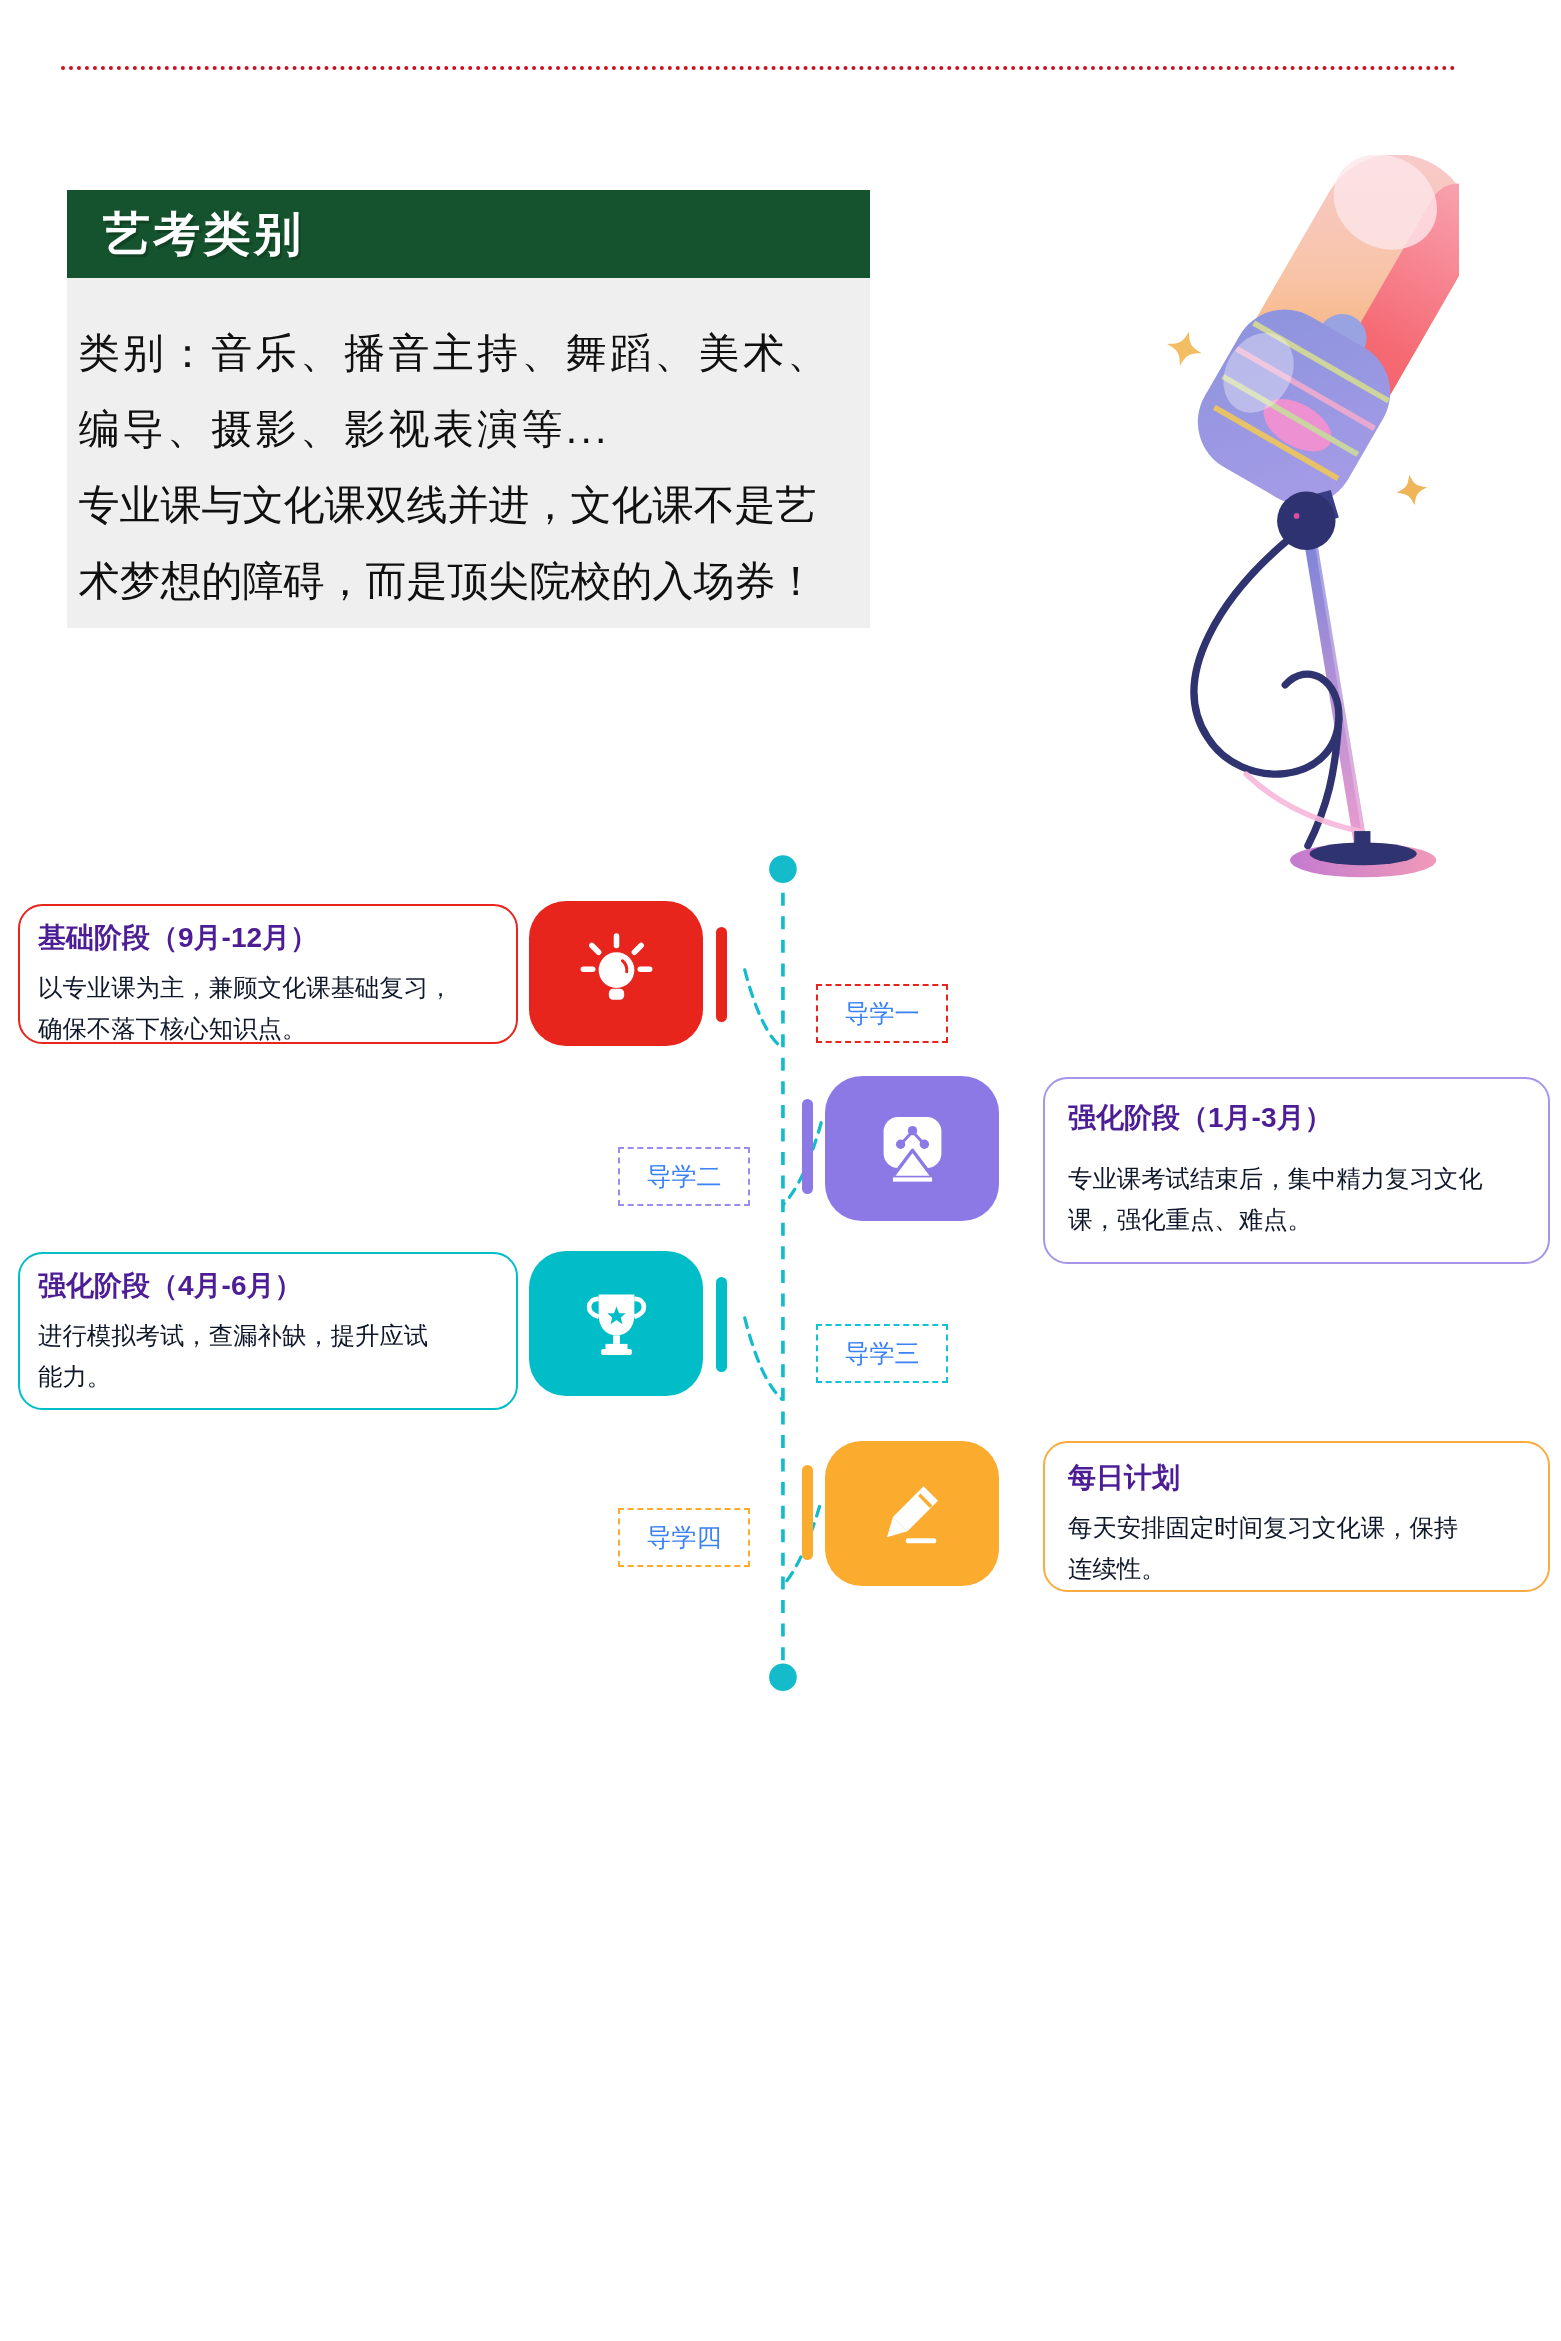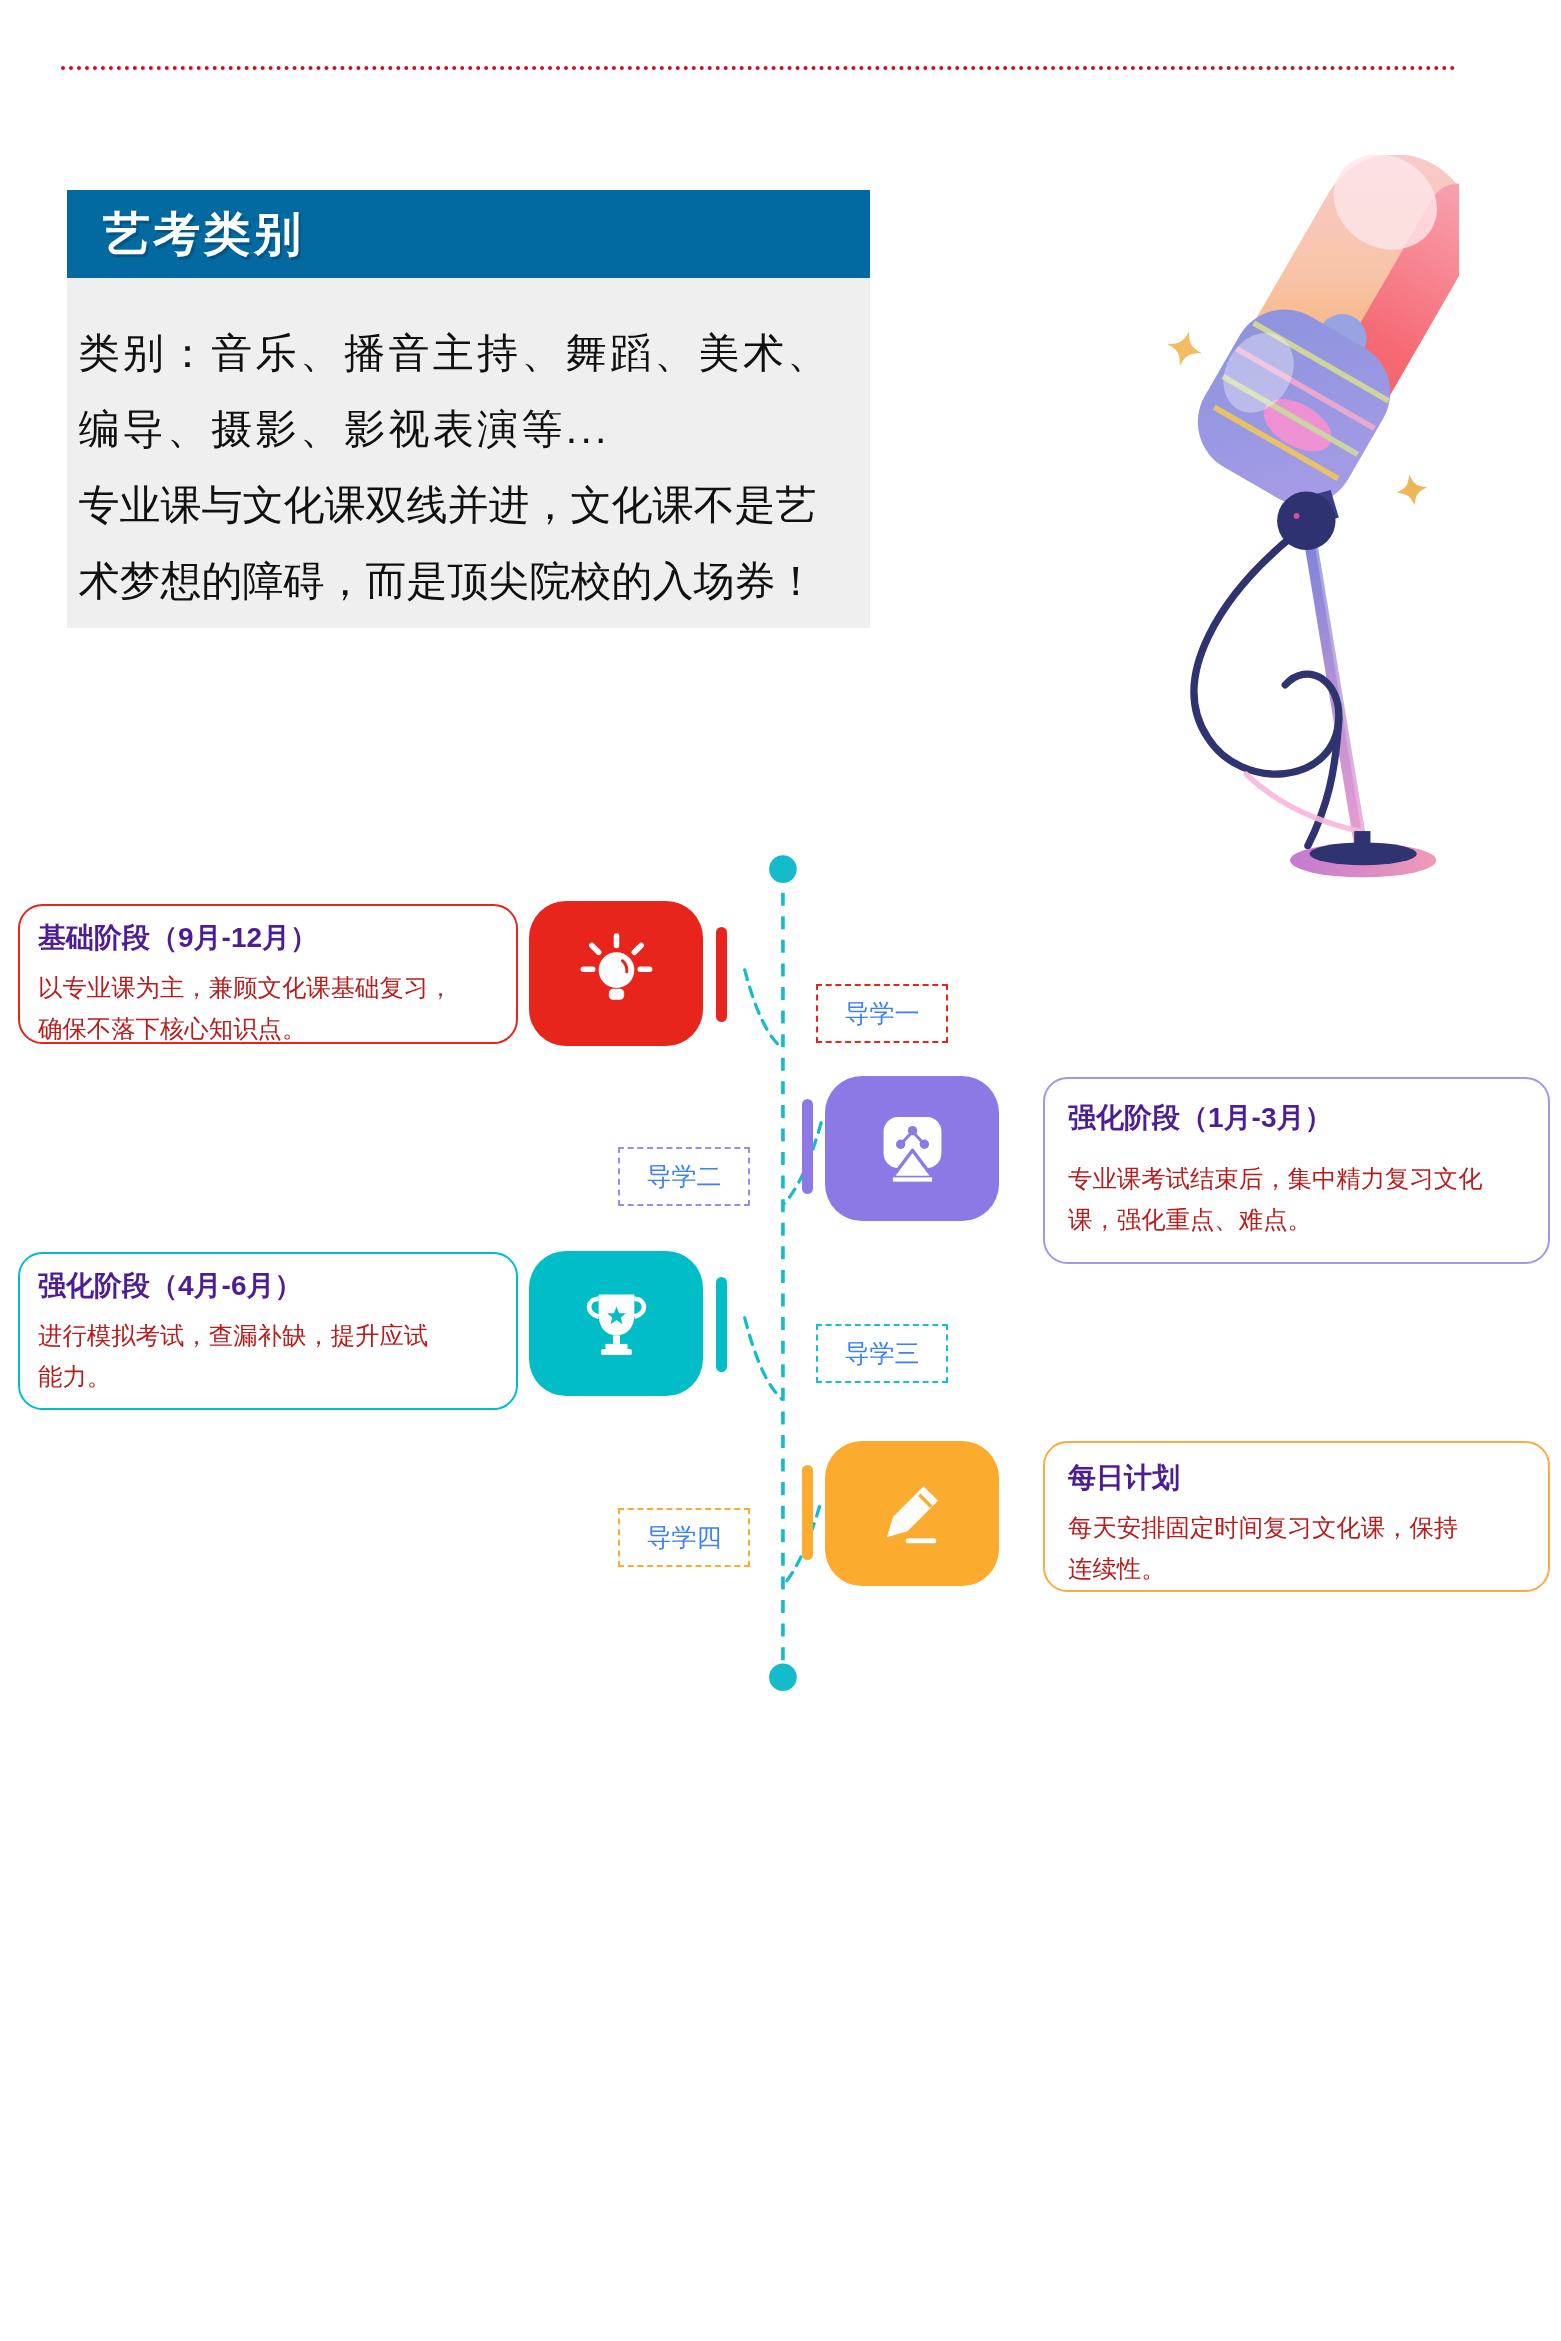--- a/index.html
+++ b/index.html
@@ -10,21 +10,21 @@
   .abs{position:absolute;}
 
   
   .top-divider{
     left:61px;top:66px;width:1395px;height:0;
     border-top:4.9px dotted #c9121f;
   }
 
   
   .header-red{
-    left:67px;top:190px;width:803px;height:88px;background:#0369a1;
+    left:67px;top:190px;width:803px;height:88px;background:#14532d;
     display:flex;align-items:center;
   }
   .header-red .title{
     color:#ffffff;font-size:47px;font-weight:800;padding-left:36px;
     letter-spacing:3.3px;text-shadow:2.4px 3.3px 0 rgba(0,0,0,0.18);
   }
 
   
   .intro-panel{
     left:67px;top:278px;width:803px;height:350px;background:#efefef;
@@ -32,21 +32,21 @@
   }
   .intro-line{font-size:41px;line-height:76px;white-space:nowrap;}
   .intro-line.spread{letter-spacing:3.3px;}
 
   
   .stage-text-card{
     background:#ffffff;border-radius:24.4px;box-sizing:border-box;
   }
   .stage-title{font-size:28px;font-weight:700;color:#4c1d95;margin-bottom:9.8px;white-space:nowrap;}
   .stage-title.gap-lg{margin-bottom:21px;}
-  .stage-body-line{font-size:24.4px;color:#b91c1c;line-height:41px;white-space:nowrap;}
+  .stage-body-line{font-size:24.4px;color:#0f172a;line-height:41px;white-space:nowrap;}
 
   
   .icon-card{
     width:174px;height:145px;border-radius:37px;
     display:flex;align-items:center;justify-content:center;
   }
 
   
   .accent-bar{width:10.6px;height:95px;border-radius:5.7px;}
 

